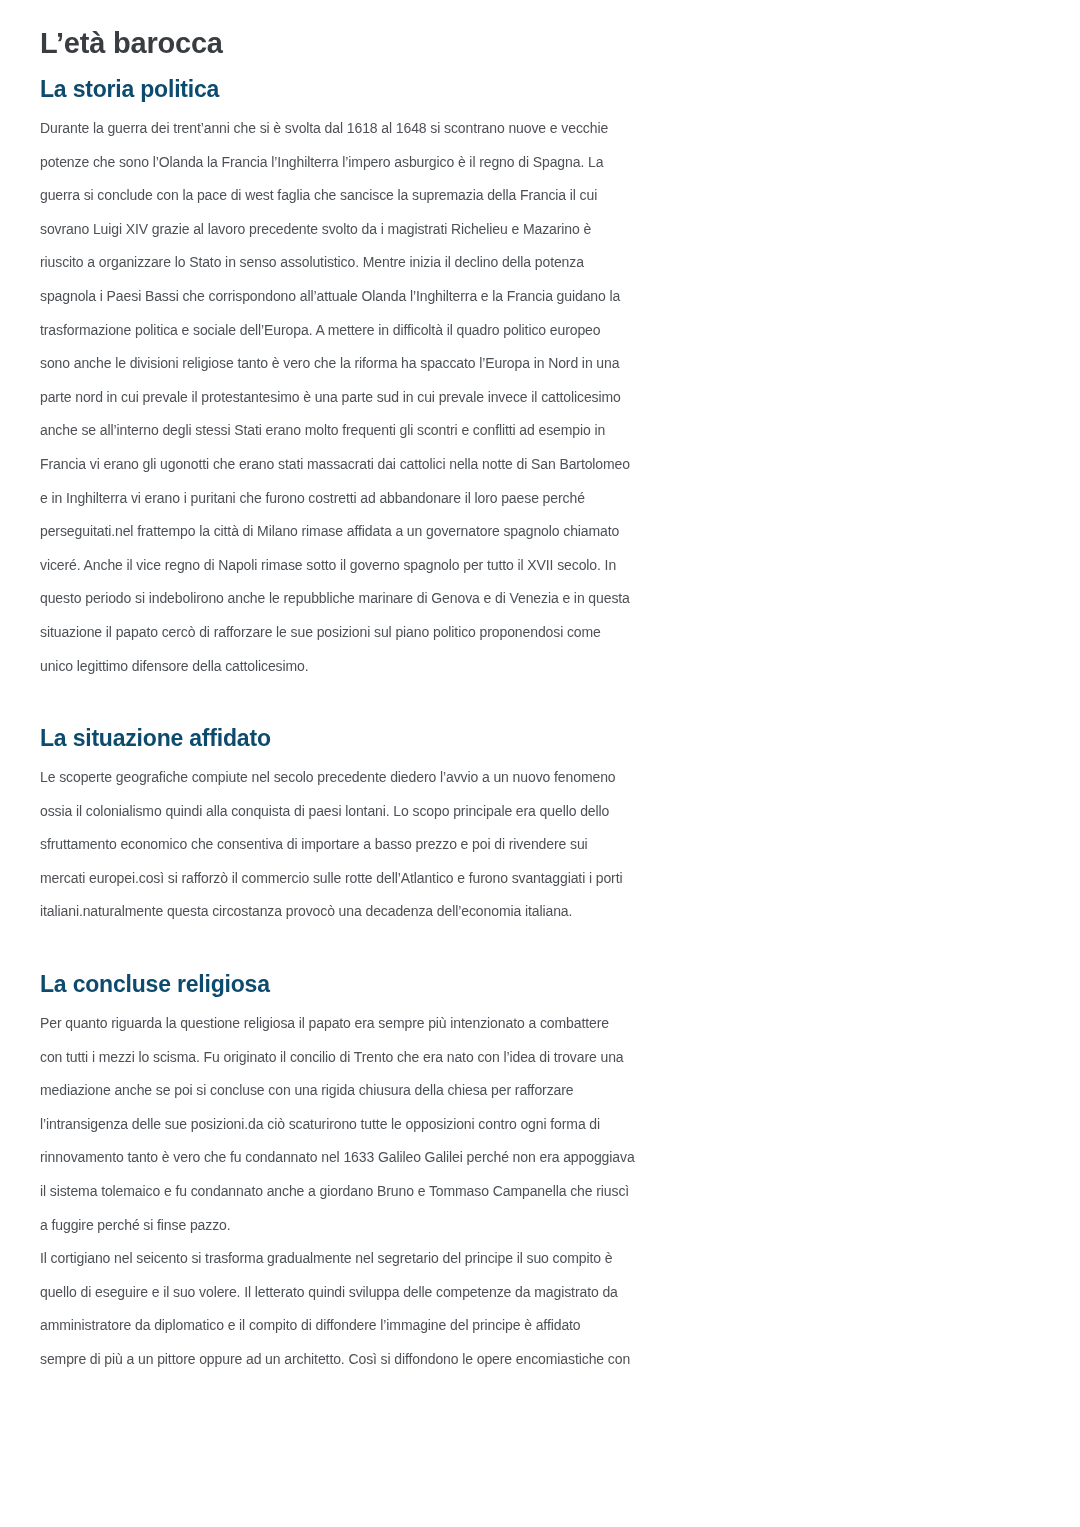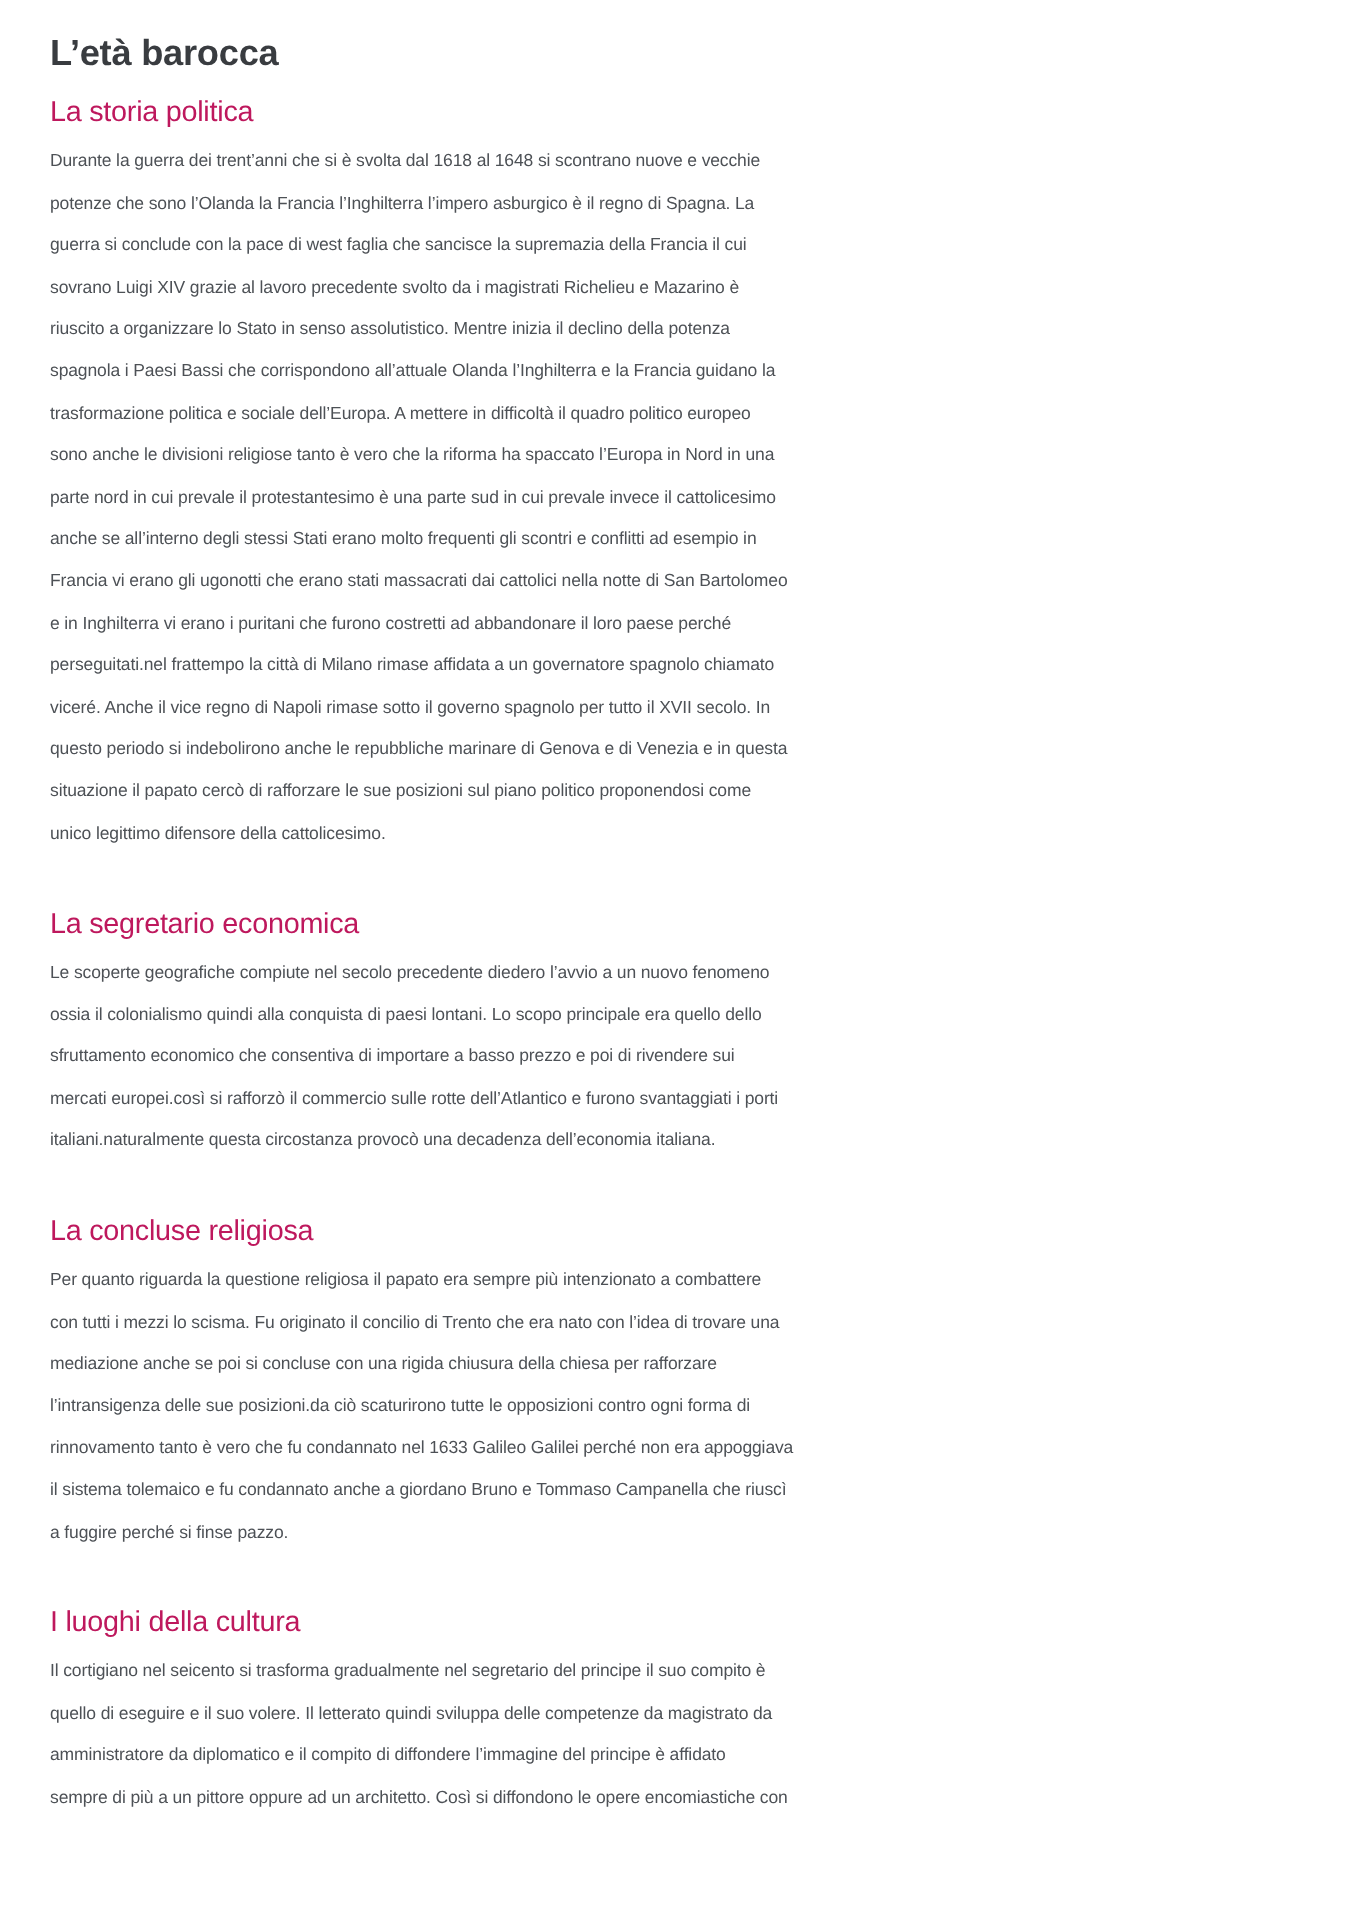--- a/index.html
+++ b/index.html
@@ -26,23 +26,23 @@
     font-size: 29px;
     line-height: 38px;
     font-weight: 700;
     letter-spacing: -0.2px;
     color: #393c40;
   }
   .section-heading {
     margin: 40px 0 8px 0;
     font-size: 23px;
     line-height: 30px;
-    font-weight: 400;
+    font-weight: 700;
     letter-spacing: -0.2px;
-    color: #be185d;
+    color: #0c4a6e;
   }
   .section:first-of-type .section-heading {
     margin-top: 0;
   }
   .section-paragraph {
     margin: 0;
     font-size: 14px;
     line-height: 33.6px;
     font-weight: 400;
     letter-spacing: -0.1px;
@@ -73,40 +73,39 @@
 Francia vi erano gli ugonotti che erano stati massacrati dai cattolici nella notte di San Bartolomeo
 e in Inghilterra vi erano i puritani che furono costretti ad abbandonare il loro paese perché
 perseguitati.nel frattempo la città di Milano rimase affidata a un governatore spagnolo chiamato
 viceré. Anche il vice regno di Napoli rimase sotto il governo spagnolo per tutto il XVII secolo. In
 questo periodo si indebolirono anche le repubbliche marinare di Genova e di Venezia e in questa
 situazione il papato cercò di rafforzare le sue posizioni sul piano politico proponendosi come
 unico legittimo difensore della cattolicesimo.</p>
   </section>
 
   <section class="section">
-    <h2 class="section-heading">La segretario economica</h2>
+    <h2 class="section-heading">La situazione affidato</h2>
     <p class="section-paragraph">Le scoperte geografiche compiute nel secolo precedente diedero l’avvio a un nuovo fenomeno
 ossia il colonialismo quindi alla conquista di paesi lontani. Lo scopo principale era quello dello
 sfruttamento economico che consentiva di importare a basso prezzo e poi di rivendere sui
 mercati europei.così si rafforzò il commercio sulle rotte dell’Atlantico e furono svantaggiati i porti
 italiani.naturalmente questa circostanza provocò una decadenza dell’economia italiana.</p>
   </section>
 
   <section class="section">
     <h2 class="section-heading">La concluse religiosa</h2>
     <p class="section-paragraph">Per quanto riguarda la questione religiosa il papato era sempre più intenzionato a combattere
 con tutti i mezzi lo scisma. Fu originato il concilio di Trento che era nato con l’idea di trovare una
 mediazione anche se poi si concluse con una rigida chiusura della chiesa per rafforzare
 l’intransigenza delle sue posizioni.da ciò scaturirono tutte le opposizioni contro ogni forma di
 rinnovamento tanto è vero che fu condannato nel 1633 Galileo Galilei perché non era appoggiava
 il sistema tolemaico e fu condannato anche a giordano Bruno e Tommaso Campanella che riuscì
 a fuggire perché si finse pazzo.</p>
   </section>
 
   <section class="section">
-    <h2 class="section-heading">I luoghi della cultura</h2>
     <p class="section-paragraph">Il cortigiano nel seicento si trasforma gradualmente nel segretario del principe il suo compito è
 quello di eseguire e il suo volere. Il letterato quindi sviluppa delle competenze da magistrato da
 amministratore da diplomatico e il compito di diffondere l’immagine del principe è affidato
 sempre di più a un pittore oppure ad un architetto. Così si diffondono le opere encomiastiche con</p>
   </section>
 
 </div>
 
 </body></html>

